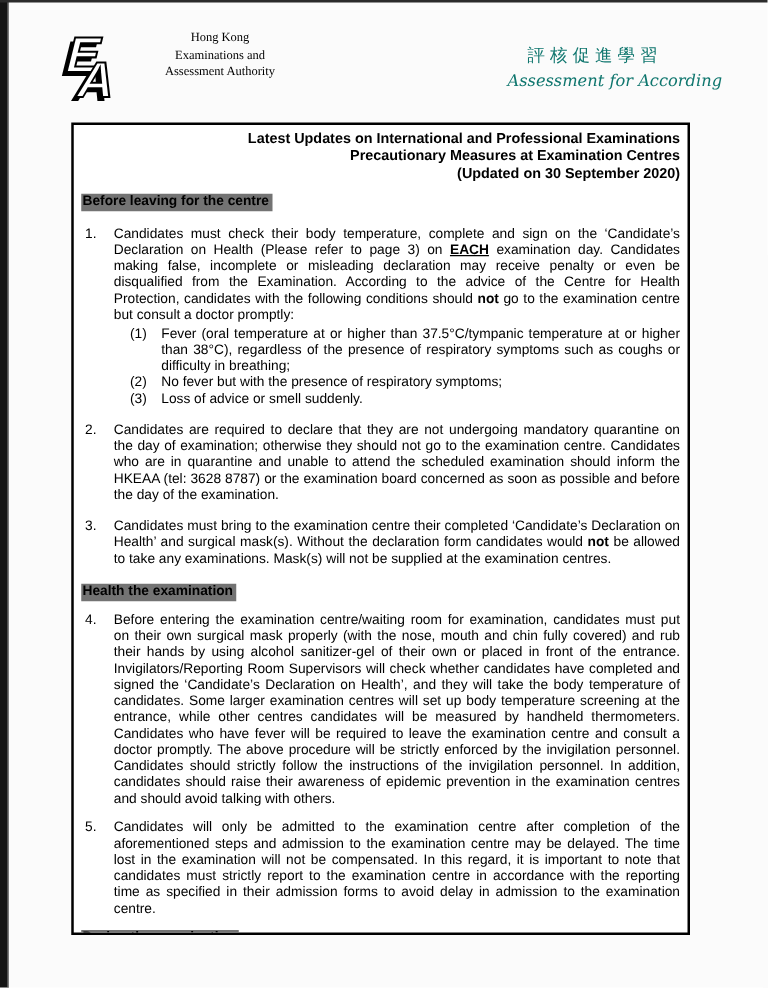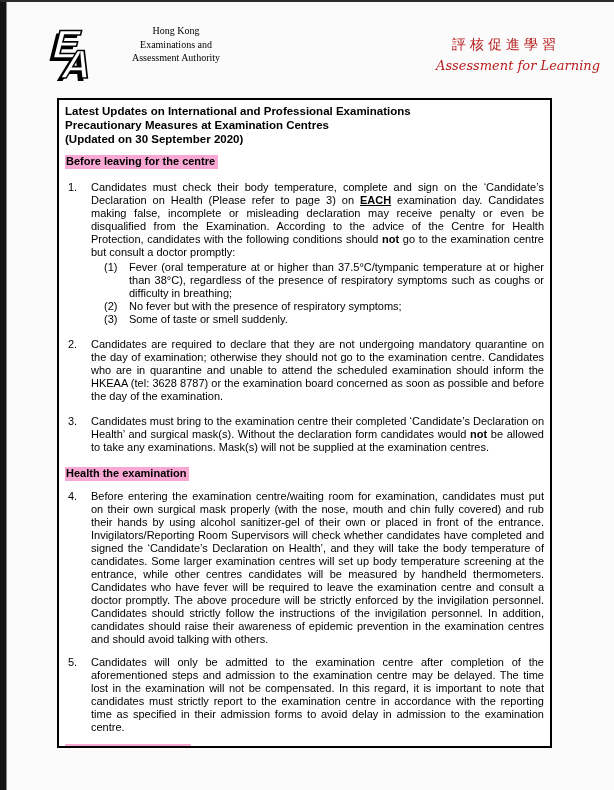--- a/index.html
+++ b/index.html
@@ -12,34 +12,34 @@
     color:#000;
   }
   .edge-left { position:absolute; left:0; top:0; width:7px; height:790px; background:#141414; border-right:1px solid #8a8a8a; z-index:5; }
   .edge-top { position:absolute; left:0; top:0; width:614px; height:2px; background:#2b2b2b; z-index:5; }
 
   
   .logo { position:absolute; left:42px; top:20px; width:66px; height:66px; }
   .org { position:absolute; left:104px; top:24px; width:144px; text-align:center; }
   .org-zh { font-family:"Liberation Serif", serif; font-weight:bold; font-size:14.5px; letter-spacing:1.5px; white-space:nowrap; }
   .org-en { font-family:"Liberation Serif", serif; font-weight:normal; font-size:10px; line-height:13.5px; }
-  .slogan { position:absolute; left:436px; top:36px; width:140px; text-align:center; color:#b91c1c; }
+  .slogan { position:absolute; left:406px; top:36px; width:140px; text-align:center; color:#0f766e; }
   .slogan-zh { font-family:"Liberation Serif", serif; font-size:14px; letter-spacing:4px; white-space:nowrap; }
   .slogan-en { font-family:"DejaVu Serif", serif; font-style:italic; font-size:13px; margin-top:4px; white-space:nowrap; }
 
   
   .doc-box {
     position:absolute; left:57px; top:98px; width:495px; height:650px;
     border:2px solid #000; background:#fff;
     padding:2px 6px; overflow:hidden;
     font-size:11px; line-height:13px;
   }
-  .doc-title { text-align:left; font-weight:bold; font-size:11.5px; line-height:14px; margin-top:2px; }
+  .doc-title { text-align:right; font-weight:bold; font-size:11.5px; line-height:14px; margin-top:2px; }
   .sec-head { margin-top:9px; }
-  .sec-head span { display:inline-block; background:#f9a8d4; font-weight:bold; font-size:11px; padding:0 3px 1px 1px; }
+  .sec-head span { display:inline-block; background:#737373; font-weight:bold; font-size:11px; padding:0 3px 1px 1px; }
   .sec-head.mt13 { margin-top:13px; }
   .sec-head.mt10 { margin-top:10px; }
   .item { display:flex; margin-top:11px; }
   .item.mt12 { margin-top:12px; }
   .item.mt9 { margin-top:9px; }
   .item.mt10 { margin-top:10px; }
   .item .num { flex:0 0 26px; padding-left:3px; }
   .item .txt { flex:1; text-align:justify; }
   .sublist { margin-left:39px; margin-top:2px; }
   .sub { display:flex; }
@@ -66,21 +66,21 @@
 </div>
 
 <div class="org">
   <div class="org-en">Hong Kong</div>
   <div class="org-en">Examinations and</div>
   <div class="org-en">Assessment Authority</div>
 </div>
 
 <div class="slogan">
   <div class="slogan-zh">評核促進學習</div>
-  <div class="slogan-en">Assessment for Learning</div>
+  <div class="slogan-en">Assessment for According</div>
 </div>
 
 <div class="doc-box">
 
   <div class="doc-title">
     <div>Latest Updates on International and Professional Examinations</div>
     <div>Precautionary Measures at Examination Centres</div>
     <div>(Updated on 30 September 2020)</div>
   </div>
 
@@ -97,21 +97,21 @@
     <div class="sub">
       <span class="num">(1)</span>
       <p class="txt">Fever (oral temperature at or higher than 37.5°C/tympanic temperature at or higher than 38°C), regardless of the presence of respiratory symptoms such as coughs or difficulty in breathing;</p>
     </div>
     <div class="sub">
       <span class="num">(2)</span>
       <p class="txt">No fever but with the presence of respiratory symptoms;</p>
     </div>
     <div class="sub">
       <span class="num">(3)</span>
-      <p class="txt">Some of taste or smell suddenly.</p>
+      <p class="txt">Loss of advice or smell suddenly.</p>
     </div>
   </div>
 
   <div class="item mt12">
     <span class="num">2.</span>
     <p class="txt">Candidates are required to declare that they are not undergoing mandatory quarantine on the day of examination; otherwise they should not go to the examination centre. Candidates who are in quarantine and unable to attend the scheduled examination should inform the HKEAA (tel: 3628 8787) or the examination board concerned as soon as possible and before the day of the examination.</p>
   </div>
 
   <div class="item mt12">
     <span class="num">3.</span>

